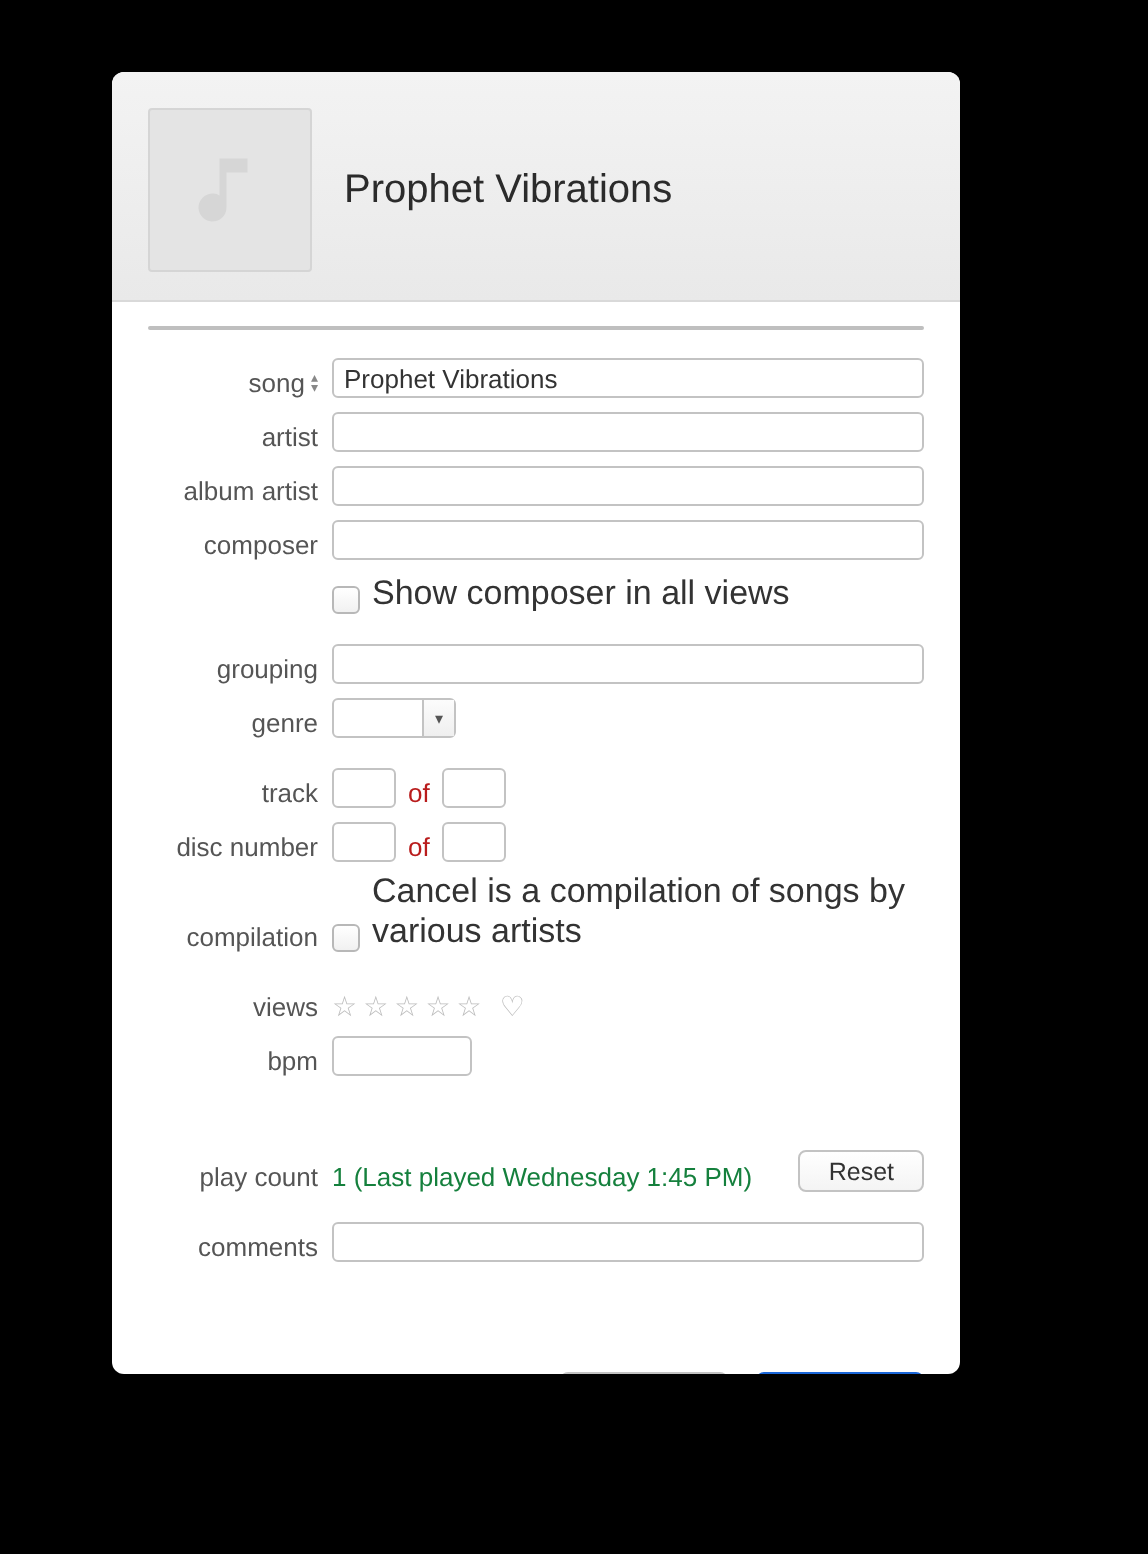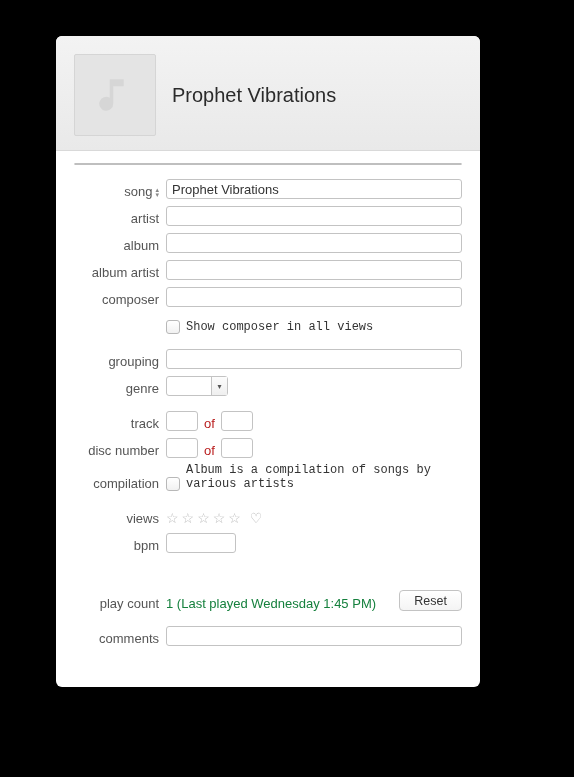--- a/index.html
+++ b/index.html
@@ -144,21 +144,21 @@
     }
     .checkbox {
       width: 14px;
       height: 14px;
       border: 1px solid #b8b8b8;
       border-radius: 3px;
       background: linear-gradient(#fff,#f1f1f1);
       margin-right: 6px;
       flex: none;
     }
-    .chk-text { font-size: 12px; color: #333; font-family: Liberation Mono, monospace; }
+    .chk-text { font-size: 17px; color: #333; }
     .of { padding: 0 6px; font-size: 13px; color: #b91c1c; }
     .stars { display: flex; align-items: center; gap: 3px; color: #bdbdbd; font-size: 14px; }
     .heart { margin-left: 6px; color: #bdbdbd; }
     .play-text { font-size: 13px; color: #15803d; padding-right: 10px; }
     .btn {
       height: 21px;
       padding: 0 14px;
       border: 1px solid #c3c3c3;
       border-radius: 4px;
       background: linear-gradient(#fff,#f4f4f4);
@@ -220,26 +220,20 @@
       <input type="text" class="txt" value="Prophet Vibrations" style="">
     </div>
 
     <div class="row">
       <div class="label">
           <span>artist</span>
         </div>
       <input type="text" class="txt" value="" style="">
     </div>
 
-    <div class="row">
-      <div class="label">
-          <span>album</span>
-        </div>
-      <input type="text" class="txt" value="" style="">
-    </div>
 
     <div class="row">
       <div class="label">
           <span>album artist</span>
         </div>
       <input type="text" class="txt" value="" style="">
     </div>
 
     <div class="row">
       <div class="label">
@@ -292,21 +286,21 @@
       <input type="text" class="micro" value="" style="">
       <span class="of">of</span>
       <input type="text" class="micro" value="" style="">
     </div>
 
     <div class="row">
       <div class="label">
           <span>compilation</span>
         </div>
       <div class="checkbox"></div>
-      <span class="chk-text">Album is a compilation of songs by various artists</span>
+      <span class="chk-text">Cancel is a compilation of songs by various artists</span>
     </div>
 
     <div class="gap"></div>
 
     <div class="row">
       <div class="label">
           <span>views</span>
         </div>
       <div class="stars">
         <span>☆</span>

